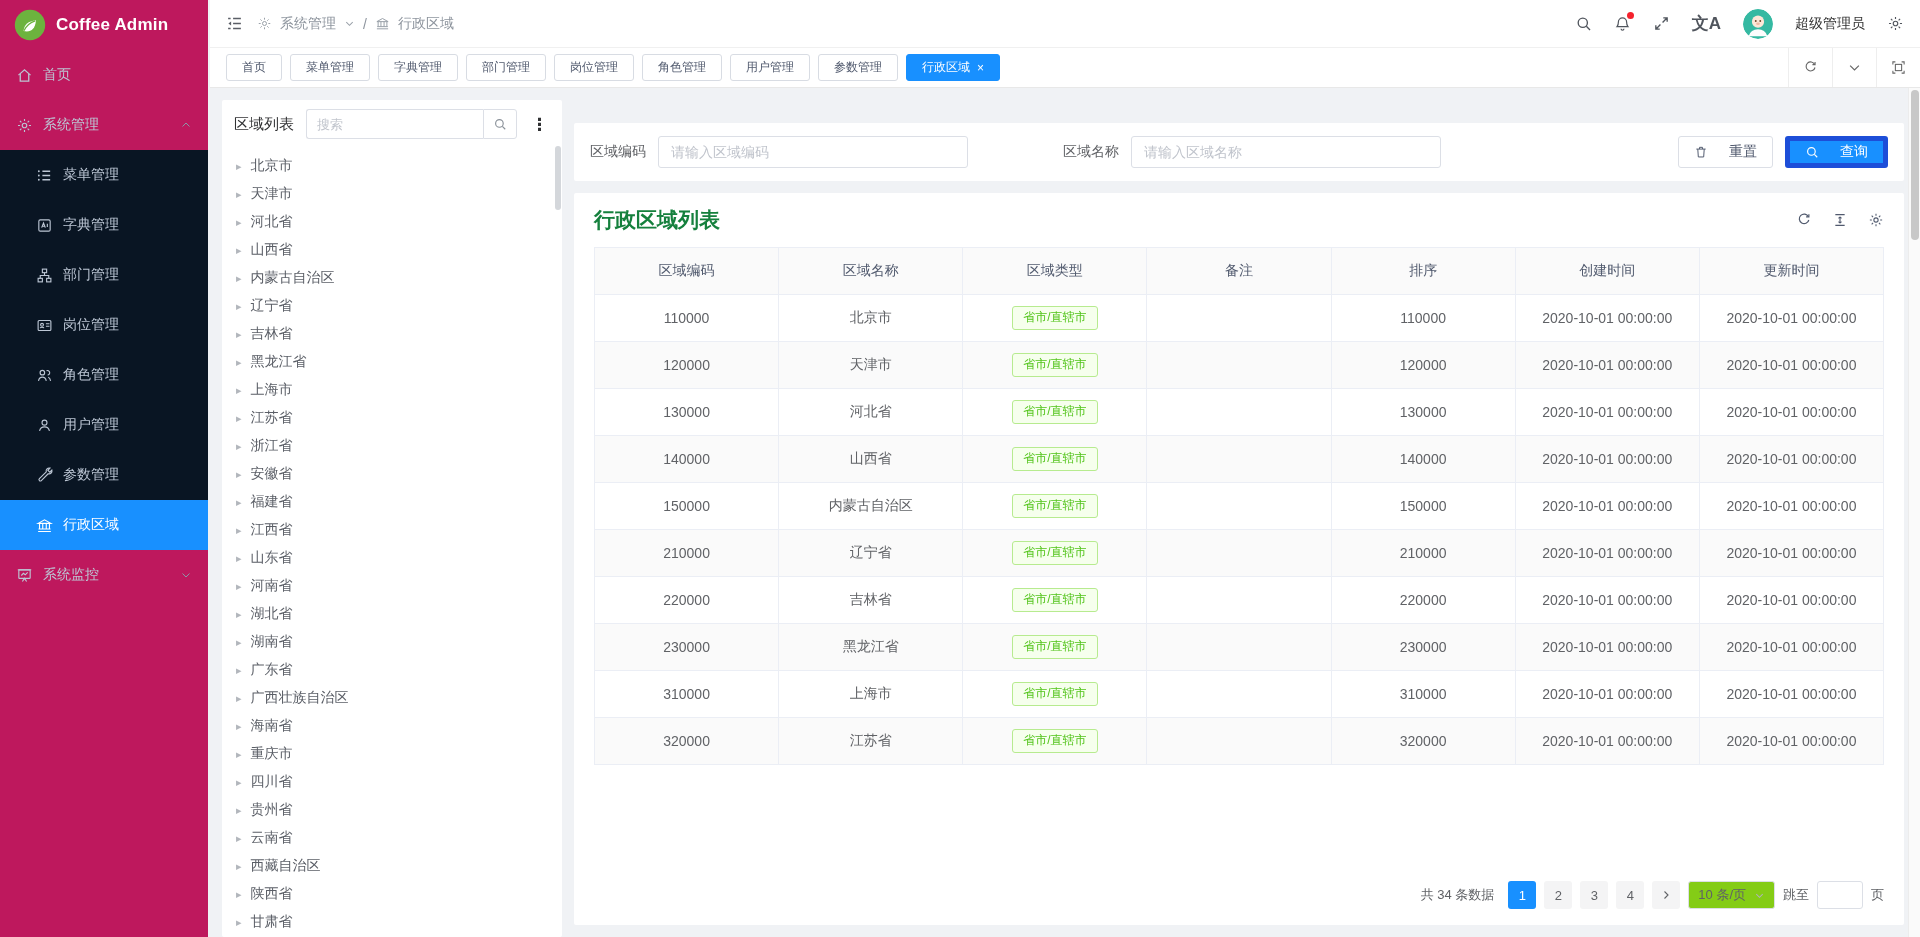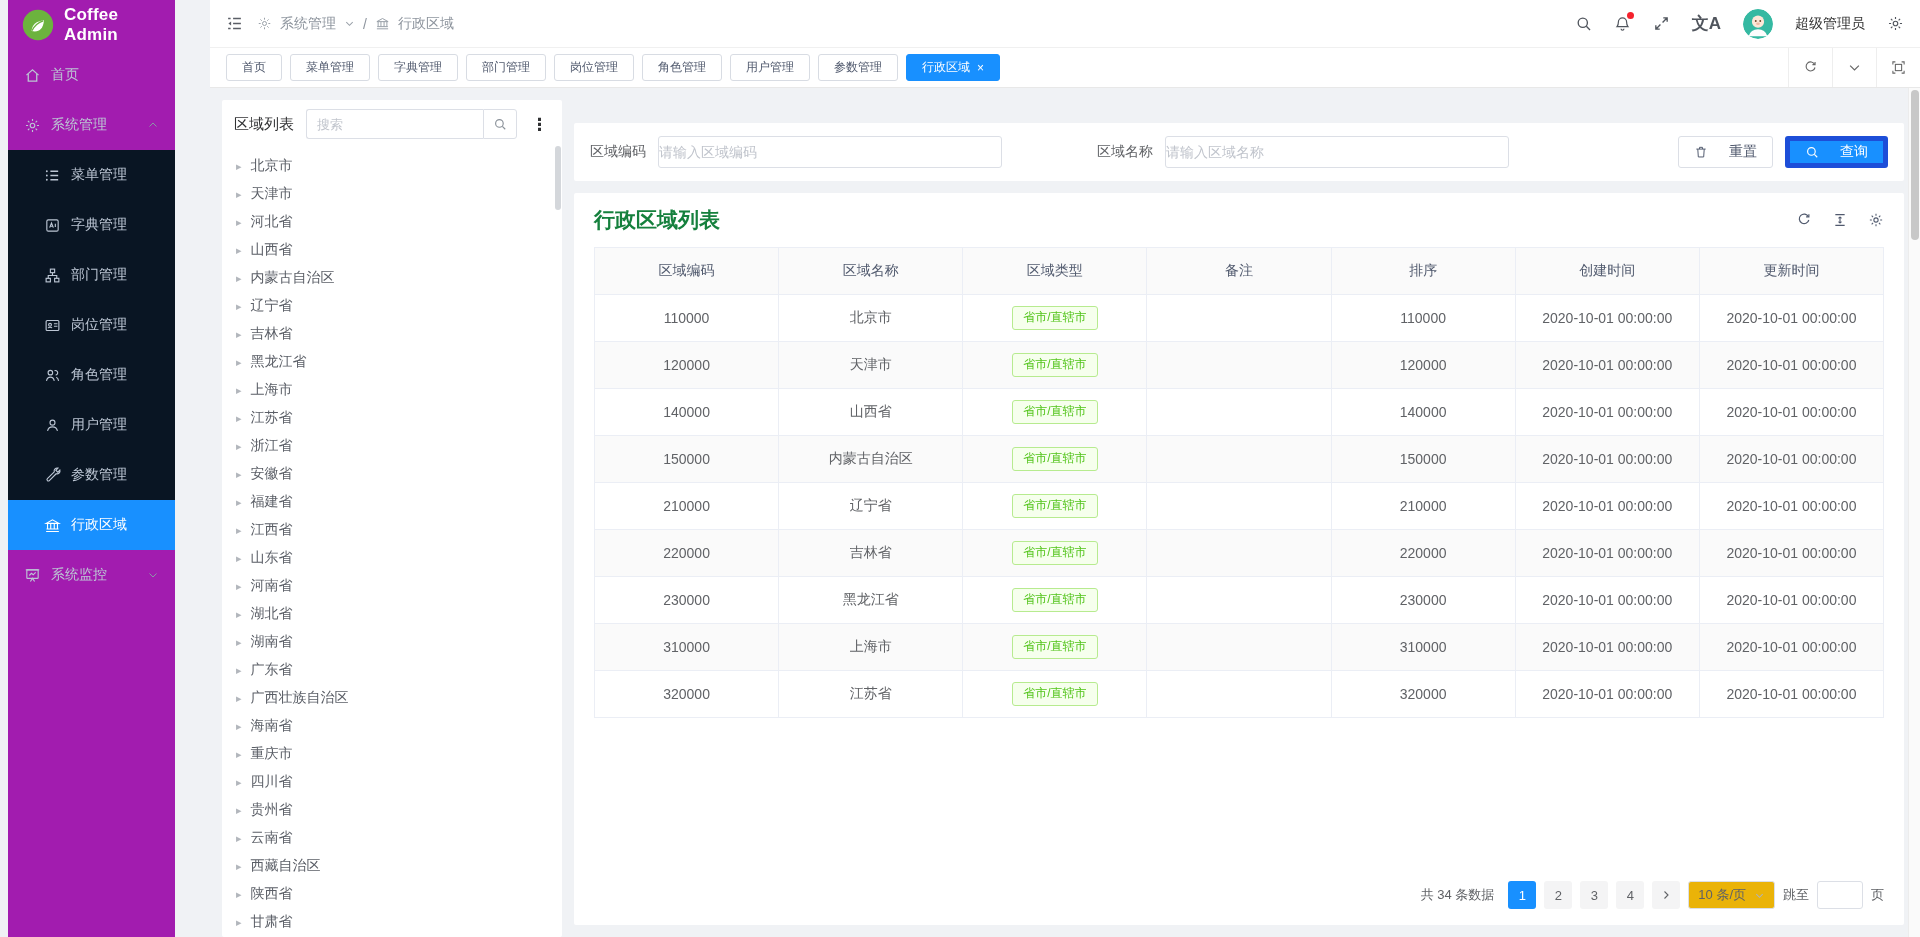--- a/index.html
+++ b/index.html
@@ -1,20 +1,20 @@
 <!DOCTYPE html>
 <html><head>
 <meta charset="utf-8">
 <style>
   * { margin:0; padding:0; box-sizing:border-box; }
   html,body { width:1920px; height:937px; overflow:hidden; font-family:"Liberation Sans","DejaVu Sans",sans-serif; background:#f0f2f5; }
   svg { display:block; }
 
   
-  .sidebar { position:fixed; left:8px; top:0; width:167px; height:937px; background:#a21caf; z-index:10; }
+  .sidebar { position:fixed; left:0; top:0; width:208px; height:937px; background:#be185d; z-index:10; }
   .logo { height:50px; display:flex; align-items:center; padding-left:14px; gap:10px; }
   .logo-text { color:#ffffff; font-weight:bold; font-size:17px; letter-spacing:.2px; }
   .menu-item { height:50px; display:flex; align-items:center; padding:0 16px; color:#bcc6d4; font-size:14px; gap:10px; cursor:pointer; }
   .menu-item .mi-icon { width:17px; height:17px; flex-shrink:0; }
   .menu-item .chev { margin-left:auto; width:12px; height:12px; color:#8a97a6; }
   .submenu { background:#091523; }
   .submenu .menu-item { padding-left:36px; }
   .submenu .menu-item.active { background:#1890ff; color:#fff; }
 
   
@@ -56,21 +56,21 @@
   .tree-list { padding:4px 0; }
   .tree-item { height:28px; display:flex; align-items:center; padding-left:14px; font-size:14px; color:#5a5e66; gap:9px; cursor:pointer; white-space:nowrap; }
   .tree-item .arrow { color:#b2b6bc; font-size:11px; cursor:pointer; }
   .tree-scroll { position:absolute; right:1px; top:46px; width:6px; height:64px; background:#d4d7db; border-radius:3px; }
 
   
   .main-col { flex:1; min-width:0; display:flex; flex-direction:column; gap:12px;margin-top:23px; }
   .filter-card { background:#fff; border-radius:2px; padding:13px 16px; display:flex; align-items:center; flex-shrink:0; }
   .f-group { display:flex; align-items:center; gap:12px; }
   .f-group label { font-size:14px; color:#606266; white-space:nowrap; }
-  .f-group input { width:344px; height:32px; border:1px solid #dcdfe6; border-radius:3px; padding:0 0; font-size:14px; color:#333; outline:none; font-family:inherit; }
+  .f-group input { width:310px; height:32px; border:1px solid #dcdfe6; border-radius:3px; padding:0 12px; font-size:14px; color:#333; outline:none; font-family:inherit; }
   .f-group input::placeholder { color:#c0c4cc; }
   .g2 { margin-left:95px; }
   .f-actions { margin-left:auto; display:flex; gap:12px; }
   .btn { height:32px; padding:0 15px; border-radius:3px; font-size:14px; display:inline-flex; align-items:center; gap:21px; cursor:pointer; font-family:inherit; }
   .btn svg { width:14px; height:14px; }
   .btn-plain { background:#fff; border:1px solid #dcdfe6; color:#515a6e; }
   .btn-primary { background:#1890ff; border:5px solid #1d4ed8; color:#fff; }
 
   .table-card { flex:1; min-height:0; background:#fff; border-radius:2px; display:flex; flex-direction:column; padding:0 20px; }
   .card-head { display:flex; align-items:center; height:54px; flex-shrink:0; }
@@ -82,21 +82,21 @@
   .grid th, .grid td { height:47px; text-align:center; border:1px solid #ebeef5; padding:0 6px; overflow:hidden; white-space:nowrap; }
   .grid th { background:#fafafa; color:#515a6e; font-weight:500; }
   .grid tbody tr:nth-of-type(even) td { background:#fafafa; }
   .badge { display:inline-block; padding:3px 10px; font-size:12px; color:#52c41a; background:#f6ffed; border:1px solid #b7eb8f; border-radius:3px; line-height:1.3; }
 
   .pagination { margin-top:auto; display:flex; align-items:center; justify-content:flex-end; gap:8px; padding:14px 0 16px; font-size:13px; color:#606266; flex-shrink:0; }
   .total-text { margin-right:6px; }
   .page-btn { min-width:28px; height:28px; padding:0 4px; border-radius:3px; background:#f4f4f5; display:flex; align-items:center; justify-content:center; font-size:13px; color:#606266; cursor:pointer; }
   .page-btn.active { background:#1890ff; color:#fff; }
   .page-btn svg { width:12px; height:12px; }
-  .page-size { height:28px; border:1px solid #dcdfe6; border-radius:3px; display:flex; align-items:center; padding:0 9px; gap:8px; background:#eab308; color:#606266; cursor:pointer; }
+  .page-size { height:28px; border:1px solid #dcdfe6; border-radius:3px; display:flex; align-items:center; padding:0 9px; gap:8px; background:#84cc16; color:#606266; cursor:pointer; }
   .page-size svg { width:11px; height:11px; color:#b0b3b8; }
   .jump-wrap { display:flex; align-items:center; gap:8px; }
   .jump-input { width:46px; height:28px; border:1px solid #dcdfe6; border-radius:3px; outline:none; padding:0 6px; font-size:13px; font-family:inherit; }
 
   
   .page-scrollbar { position:fixed; right:0; top:88px; bottom:0; width:12px; background:#fafafa; border-left:1px solid #ececec; z-index:6; }
   .page-scrollbar .thumb { position:absolute; top:2px; left:2px; width:8px; height:150px; background:#c8c8c8; border-radius:4px; }
 </style>
 </head>
 <body>
@@ -611,20 +611,29 @@
             <tr>
               <td>120000</td>
               <td>天津市</td>
               <td><span class="badge">省市/直辖市</span></td>
               <td></td>
               <td>120000</td>
               <td>2020-10-01 00:00:00</td>
               <td>2020-10-01 00:00:00</td>
             </tr>
 
+            <tr>
+              <td>130000</td>
+              <td>河北省</td>
+              <td><span class="badge">省市/直辖市</span></td>
+              <td></td>
+              <td>130000</td>
+              <td>2020-10-01 00:00:00</td>
+              <td>2020-10-01 00:00:00</td>
+            </tr>
 
             <tr>
               <td>140000</td>
               <td>山西省</td>
               <td><span class="badge">省市/直辖市</span></td>
               <td></td>
               <td>140000</td>
               <td>2020-10-01 00:00:00</td>
               <td>2020-10-01 00:00:00</td>
             </tr>

